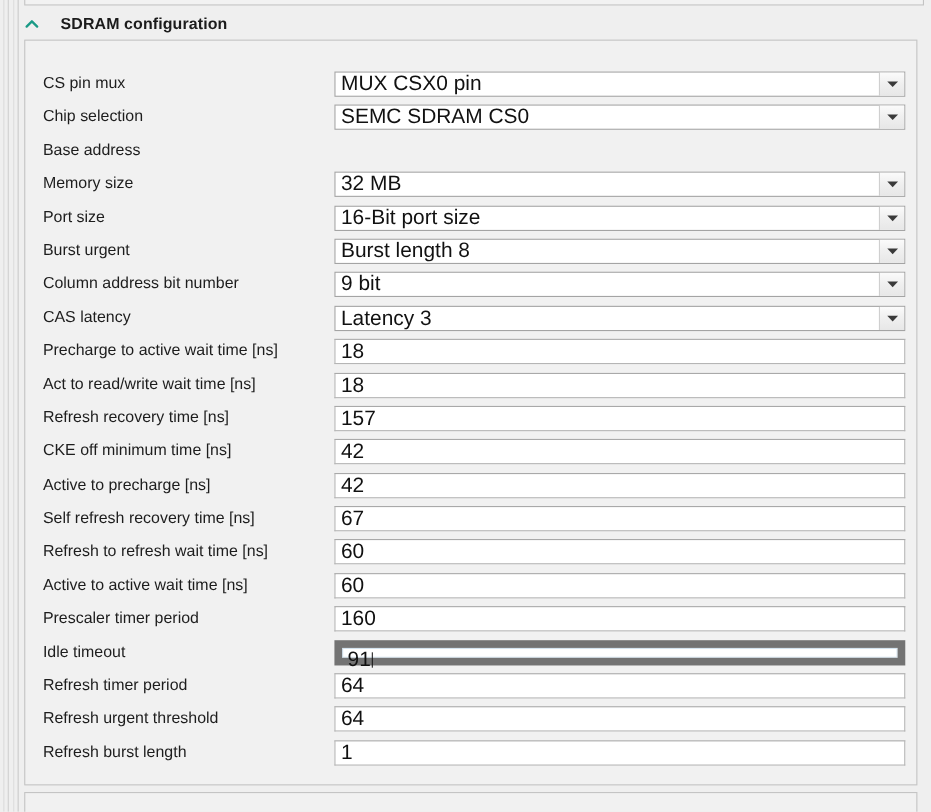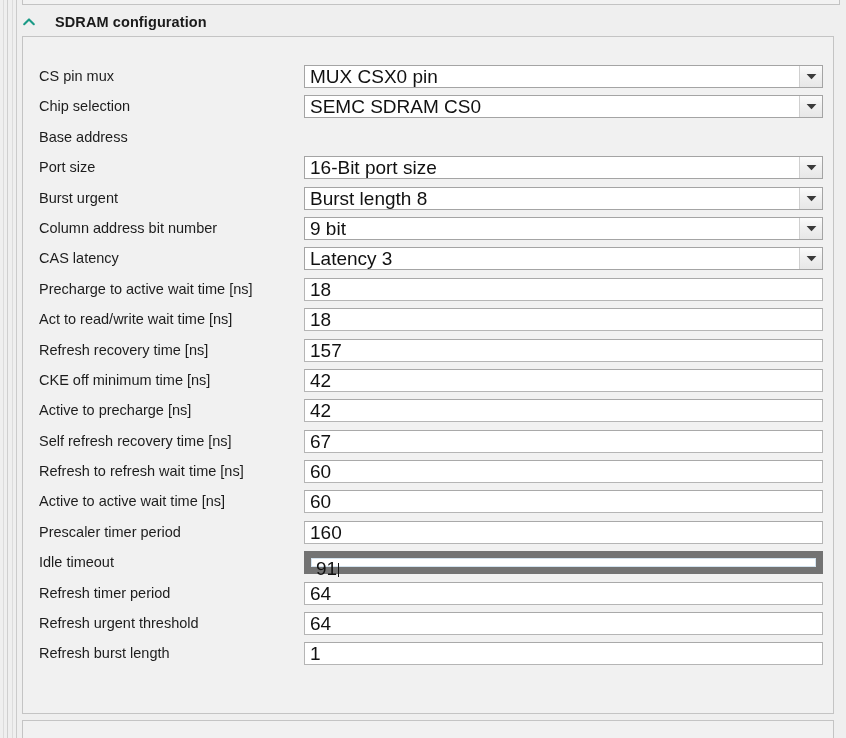--- a/index.html
+++ b/index.html
@@ -213,20 +213,31 @@
               <svg width="11" height="7" viewBox="0 0 11 7">
                 <path d="M0.6 1 L10.4 1 L5.5 6.2 Z" fill="#3a3a3a"></path>
               </svg>
             </div>
           </div>
         </div>
         <div class="row">
           <div class="row-label">Base address</div>
         </div>
         <div class="row">
+          <div class="row-label">Memory size</div>
+          <div class="field combo">
+            <span class="value">32 MB</span>
+            <div class="combo-btn">
+              <svg width="11" height="7" viewBox="0 0 11 7">
+                <path d="M0.6 1 L10.4 1 L5.5 6.2 Z" fill="#3a3a3a"></path>
+              </svg>
+            </div>
+          </div>
+        </div>
+        <div class="row">
           <div class="row-label">Port size</div>
           <div class="field combo">
             <span class="value">16-Bit port size</span>
             <div class="combo-btn">
               <svg width="11" height="7" viewBox="0 0 11 7">
                 <path d="M0.6 1 L10.4 1 L5.5 6.2 Z" fill="#3a3a3a"></path>
               </svg>
             </div>
           </div>
         </div>

